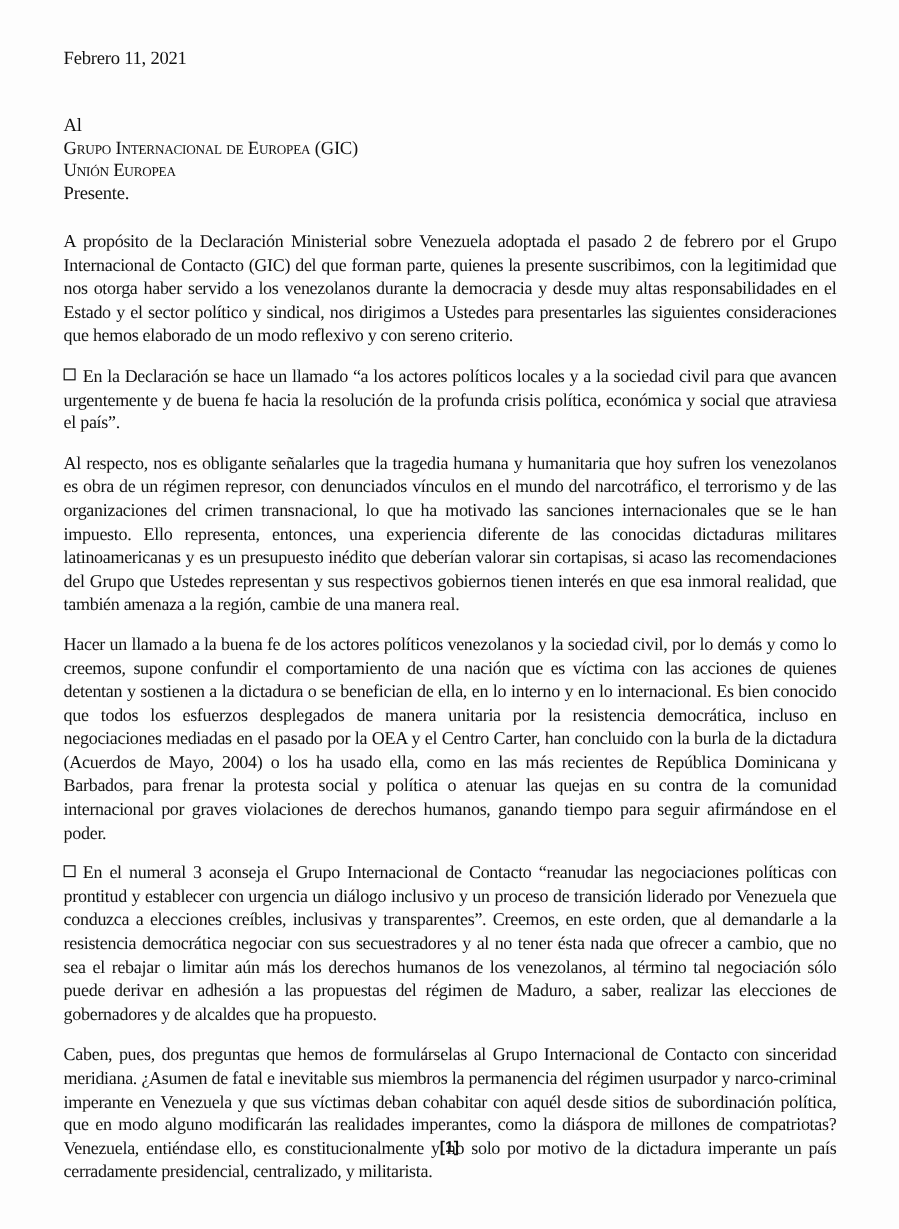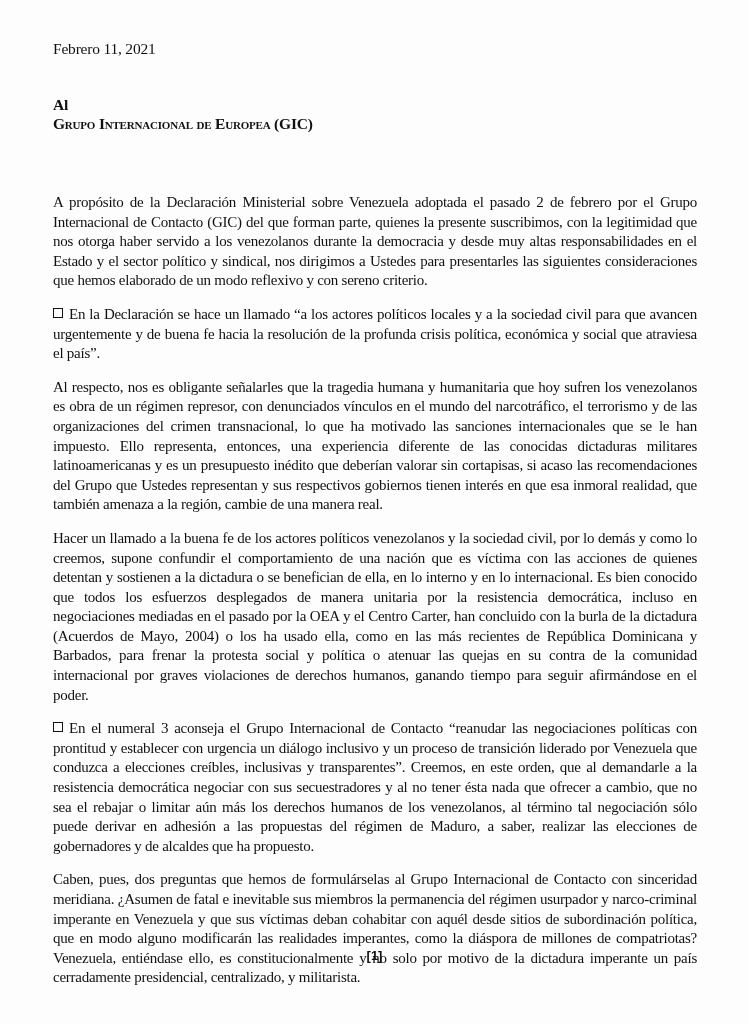--- a/index.html
+++ b/index.html
@@ -10,21 +10,21 @@
     font-family: "Liberation Serif", "DejaVu Serif", serif;
     color: #111111;
     padding-left: 45px;
   }
   .date {
     position: absolute; left: 53px; top: 40px;
     font-size: 15.5px; letter-spacing: -0.2px;
   }
   .address {
     position: absolute; left: 53px; top: 95px;
-    font-size: 15.5px; line-height: 19px; letter-spacing: -0.2px; font-weight: bold;
+    font-size: 15.5px; line-height: 19px; letter-spacing: -0.2px;
   }
   .address .sc { font-variant: small-caps; }
   .body {
     position: absolute; left: 53px; top: 193px; width: 644px;
     font-size: 15px; line-height: 19.6px; letter-spacing: -0.25px;
     text-align: justify;
   }
   .body p { margin: 0 0 14px 0; }
   .box {
     display: inline-block; width: 8px; height: 8px;
@@ -38,20 +38,22 @@
 </style>
 </head>
 <body>
 
 <div class="page">
   <div class="date">Febrero 11, 2021</div>
 
   <div class="address">
     <div>Al</div>
     <div class="sc">Grupo Internacional de Europea (GIC)</div>
+    <div class="sc">Unión Europea</div>
+    <div>Presente.</div>
   </div>
 
   <div class="body">
     <p><span>A propósito de la Declaración Ministerial sobre Venezuela adoptada el pasado 2 de febrero por el Grupo Internacional de Contacto (GIC) del que forman parte, quienes la presente suscribimos, con la legitimidad que nos otorga haber servido a los venezolanos durante la democracia y desde muy altas responsabilidades en el Estado y el sector político y sindical, nos dirigimos a Ustedes para presentarles las siguientes consideraciones que hemos elaborado de un modo reflexivo y con sereno criterio.</span></p>
     <p><span class="box"></span><span>En la Declaración se hace un llamado “a los actores políticos locales y a la sociedad civil para que avancen urgentemente y de buena fe hacia la resolución de la profunda crisis política, económica y social que atraviesa el país”.</span></p>
     <p><span>Al respecto, nos es obligante señalarles que la tragedia humana y humanitaria que hoy sufren los venezolanos es obra de un régimen represor, con denunciados vínculos en el mundo del narcotráfico, el terrorismo y de las organizaciones del crimen transnacional, lo que ha motivado las sanciones internacionales que se le han impuesto. Ello representa, entonces, una experiencia diferente de las conocidas dictaduras militares latinoamericanas y es un presupuesto inédito que deberían valorar sin cortapisas, si acaso las recomendaciones del Grupo que Ustedes representan y sus respectivos gobiernos tienen interés en que esa inmoral realidad, que también amenaza a la región, cambie de una manera real.</span></p>
     <p><span>Hacer un llamado a la buena fe de los actores políticos venezolanos y la sociedad civil, por lo demás y como lo creemos, supone confundir el comportamiento de una nación que es víctima con las acciones de quienes detentan y sostienen a la dictadura o se benefician de ella, en lo interno y en lo internacional. Es bien conocido que todos los esfuerzos desplegados de manera unitaria por la resistencia democrática, incluso en negociaciones mediadas en el pasado por la OEA y el Centro Carter, han concluido con la burla de la dictadura (Acuerdos de Mayo, 2004) o los ha usado ella, como en las más recientes de República Dominicana y Barbados, para frenar la protesta social y política o atenuar las quejas en su contra de la comunidad internacional por graves violaciones de derechos humanos, ganando tiempo para seguir afirmándose en el poder.</span></p>
     <p><span class="box"></span><span>En el numeral 3 aconseja el Grupo Internacional de Contacto “reanudar las negociaciones políticas con prontitud y establecer con urgencia un diálogo inclusivo y un proceso de transición liderado por Venezuela que conduzca a elecciones creíbles, inclusivas y transparentes”. Creemos, en este orden, que al demandarle a la resistencia democrática negociar con sus secuestradores y al no tener ésta nada que ofrecer a cambio, que no sea el rebajar o limitar aún más los derechos humanos de los venezolanos, al término tal negociación sólo puede derivar en adhesión a las propuestas del régimen de Maduro, a saber, realizar las elecciones de gobernadores y de alcaldes que ha propuesto.</span></p>
     <p><span>Caben, pues, dos preguntas que hemos de formulárselas al Grupo Internacional de Contacto con sinceridad meridiana. ¿Asumen de fatal e inevitable sus miembros la permanencia del régimen usurpador y narco-criminal imperante en Venezuela y que sus víctimas deban cohabitar con aquél desde sitios de subordinación política, que en modo alguno modificarán las realidades imperantes, como la diáspora de millones de compatriotas? Venezuela, entiéndase ello, es constitucionalmente y no solo por motivo de la dictadura imperante un país cerradamente presidencial, centralizado, y militarista.</span></p>
   </div>

